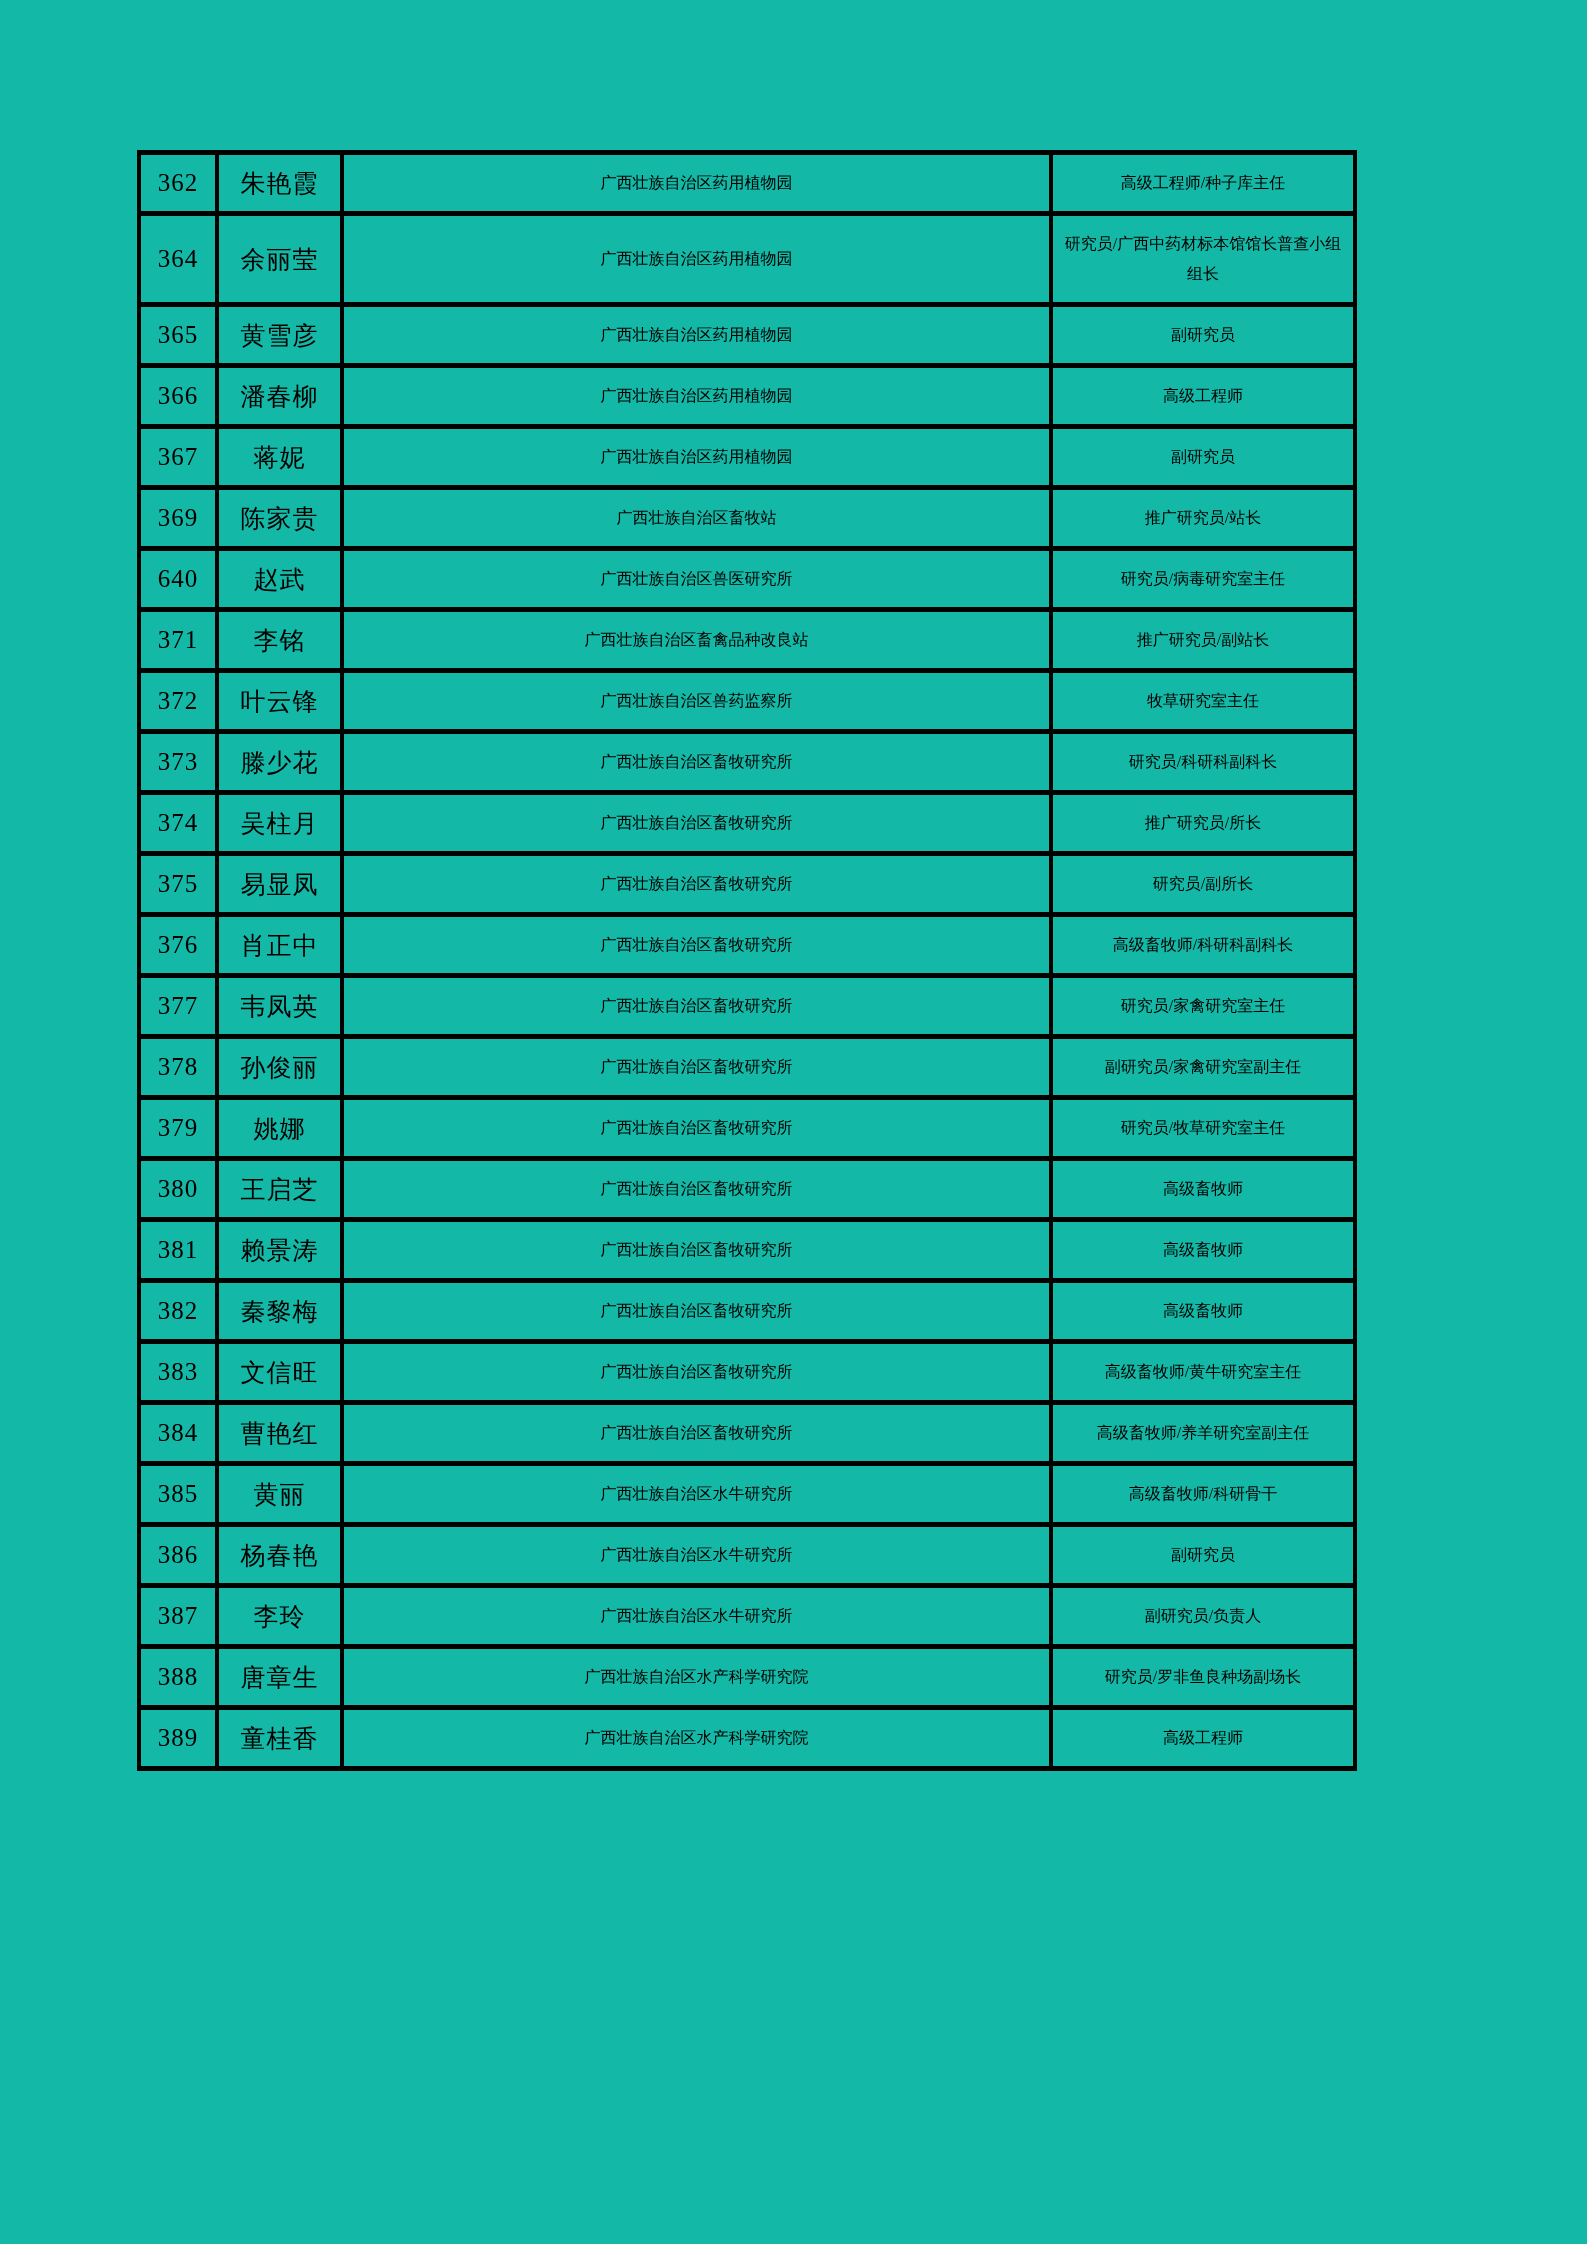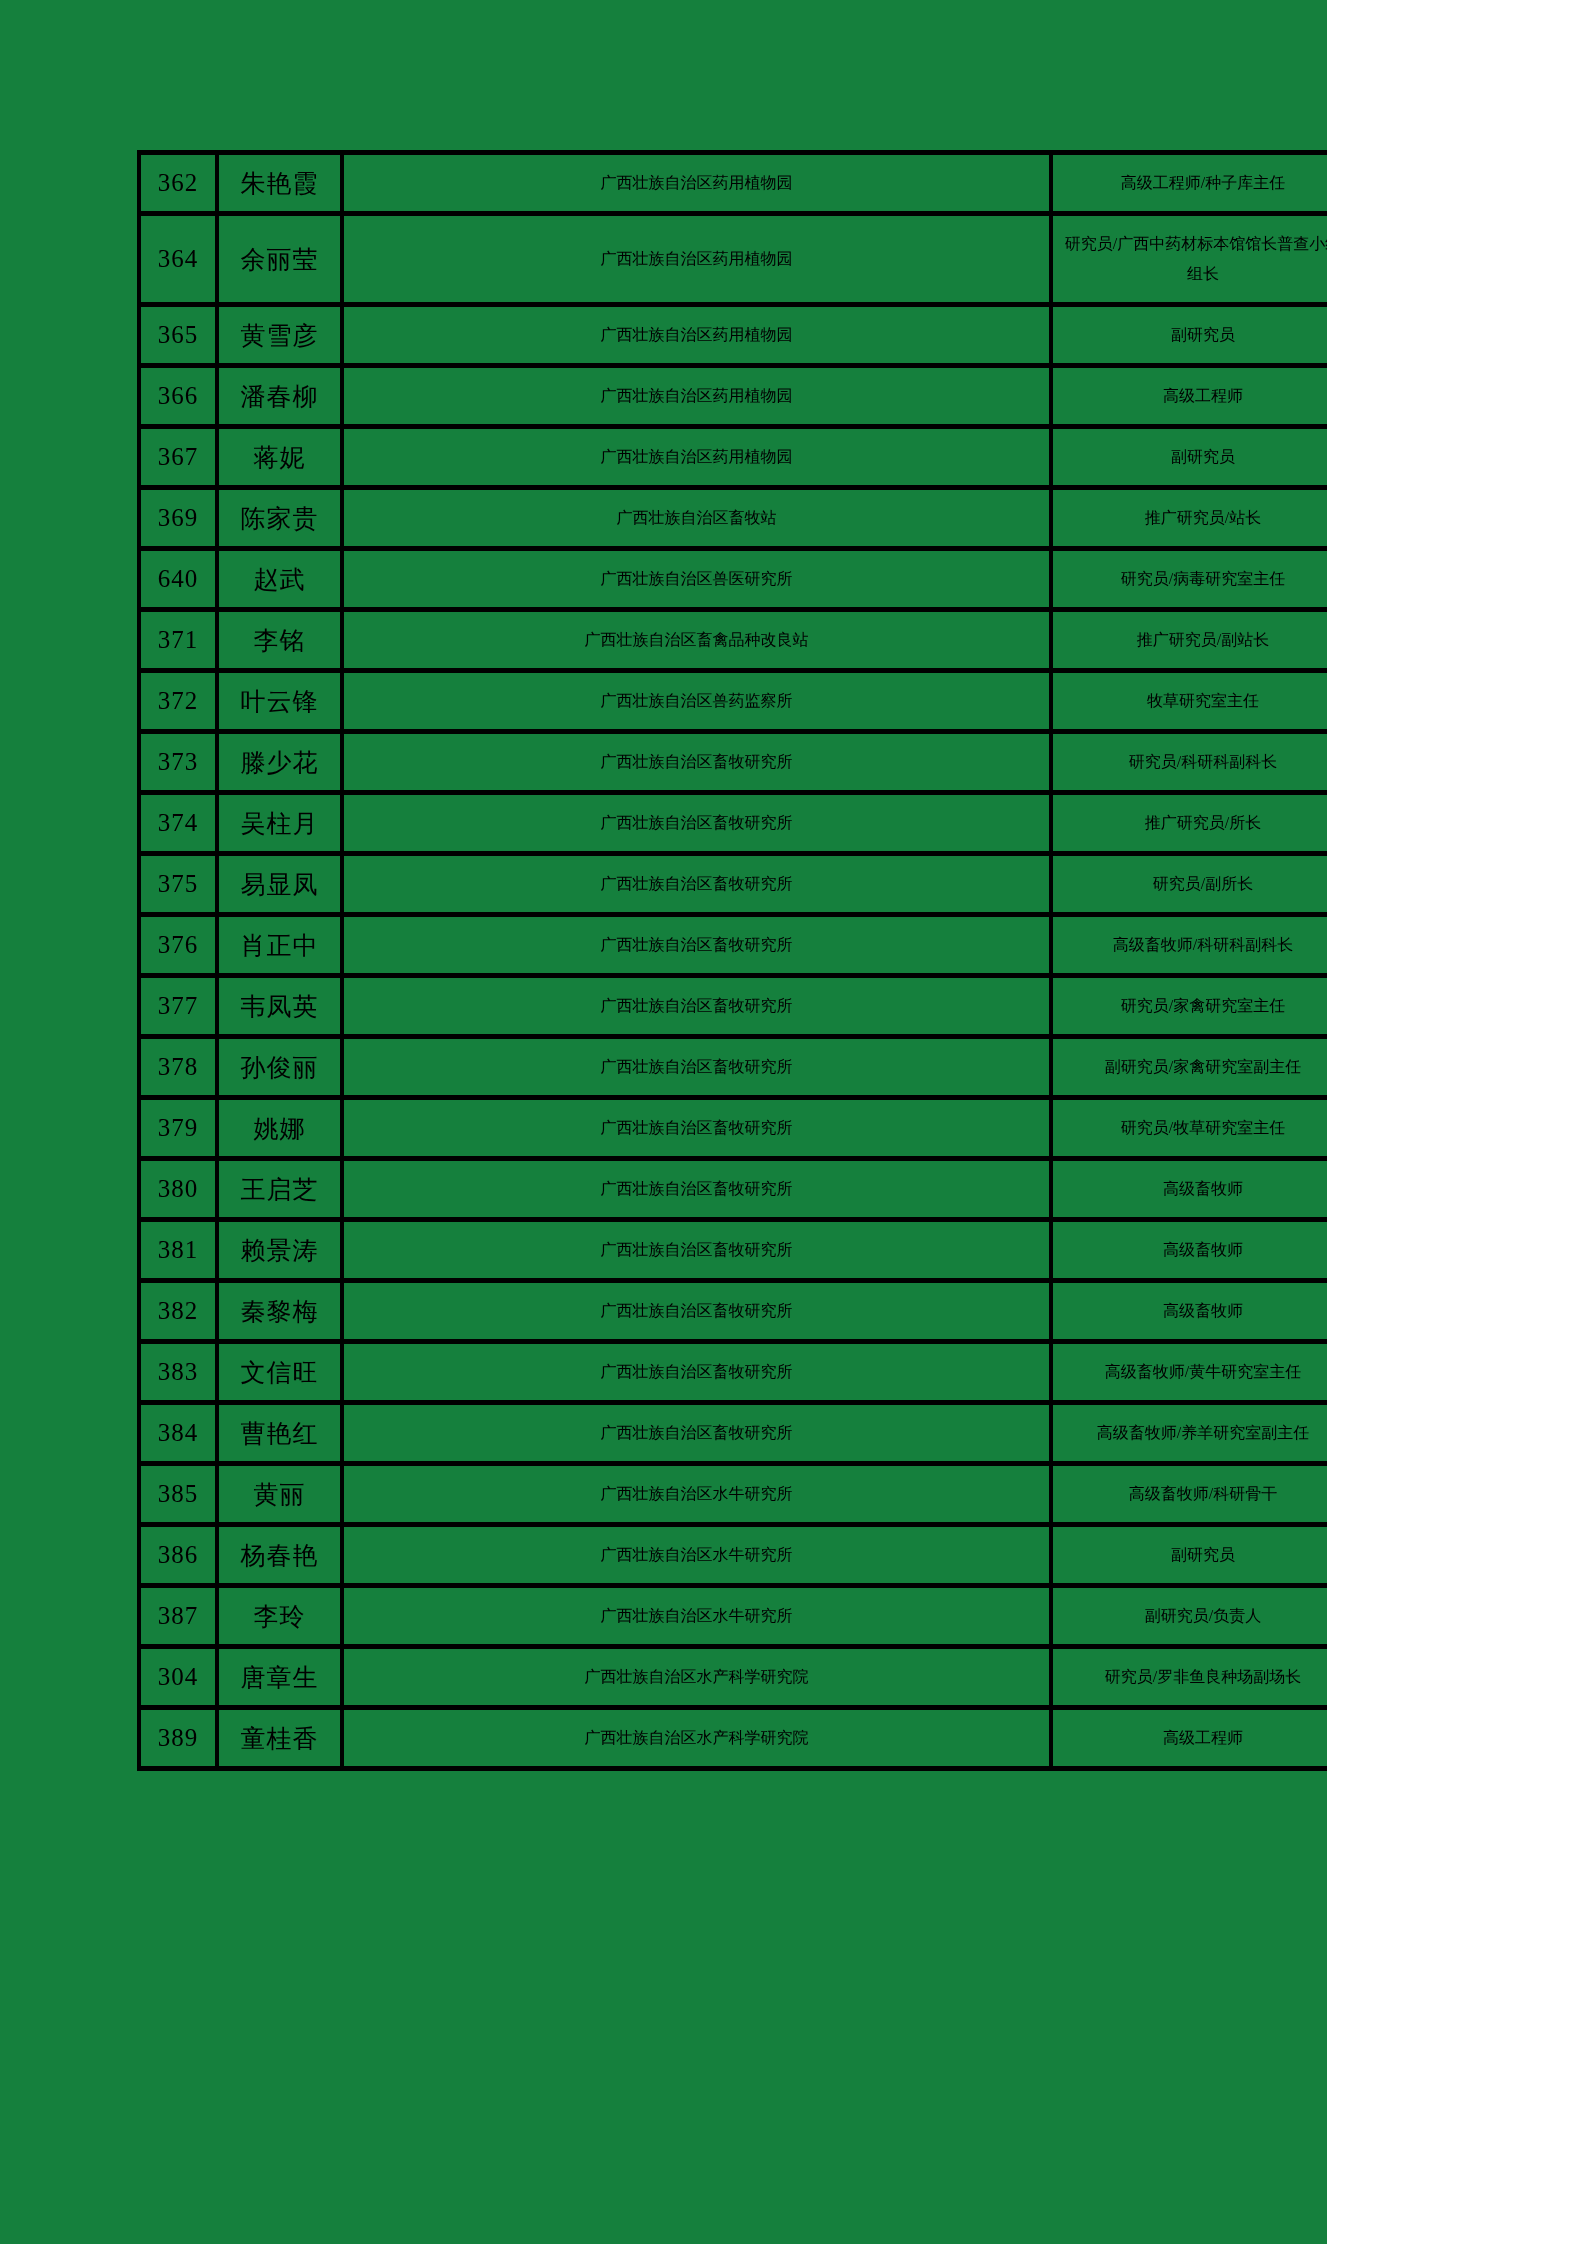--- a/index.html
+++ b/index.html
@@ -9,23 +9,23 @@
   }
   body {
     width: 1587px;
     height: 2244px;
     font-family: "Liberation Serif", "DejaVu Serif", serif;
     color: #000000;
     position: relative;
   }
   .page {
     position: relative;
-    width: 1327px;
+    width: 1587px;
     height: 2244px;
-    background: #15803d;
+    background: #14b8a6;
     overflow: hidden;
   }
   table.expert-table {
     position: absolute;
     left: 137px;
     top: 150px;
     width: 1216px;
     border-collapse: collapse;
     table-layout: fixed;
   }
@@ -209,21 +209,21 @@
     <td class="c-org">广西壮族自治区水牛研究所</td>
     <td class="c-title">副研究员</td>
   </tr>
         <tr>
     <td class="c-no">387</td>
     <td class="c-name">李玲</td>
     <td class="c-org">广西壮族自治区水牛研究所</td>
     <td class="c-title">副研究员/负责人</td>
   </tr>
         <tr>
-    <td class="c-no">304</td>
+    <td class="c-no">388</td>
     <td class="c-name">唐章生</td>
     <td class="c-org">广西壮族自治区水产科学研究院</td>
     <td class="c-title">研究员/罗非鱼良种场副场长</td>
   </tr>
         <tr>
     <td class="c-no">389</td>
     <td class="c-name">童桂香</td>
     <td class="c-org">广西壮族自治区水产科学研究院</td>
     <td class="c-title">高级工程师</td>
   </tr>

